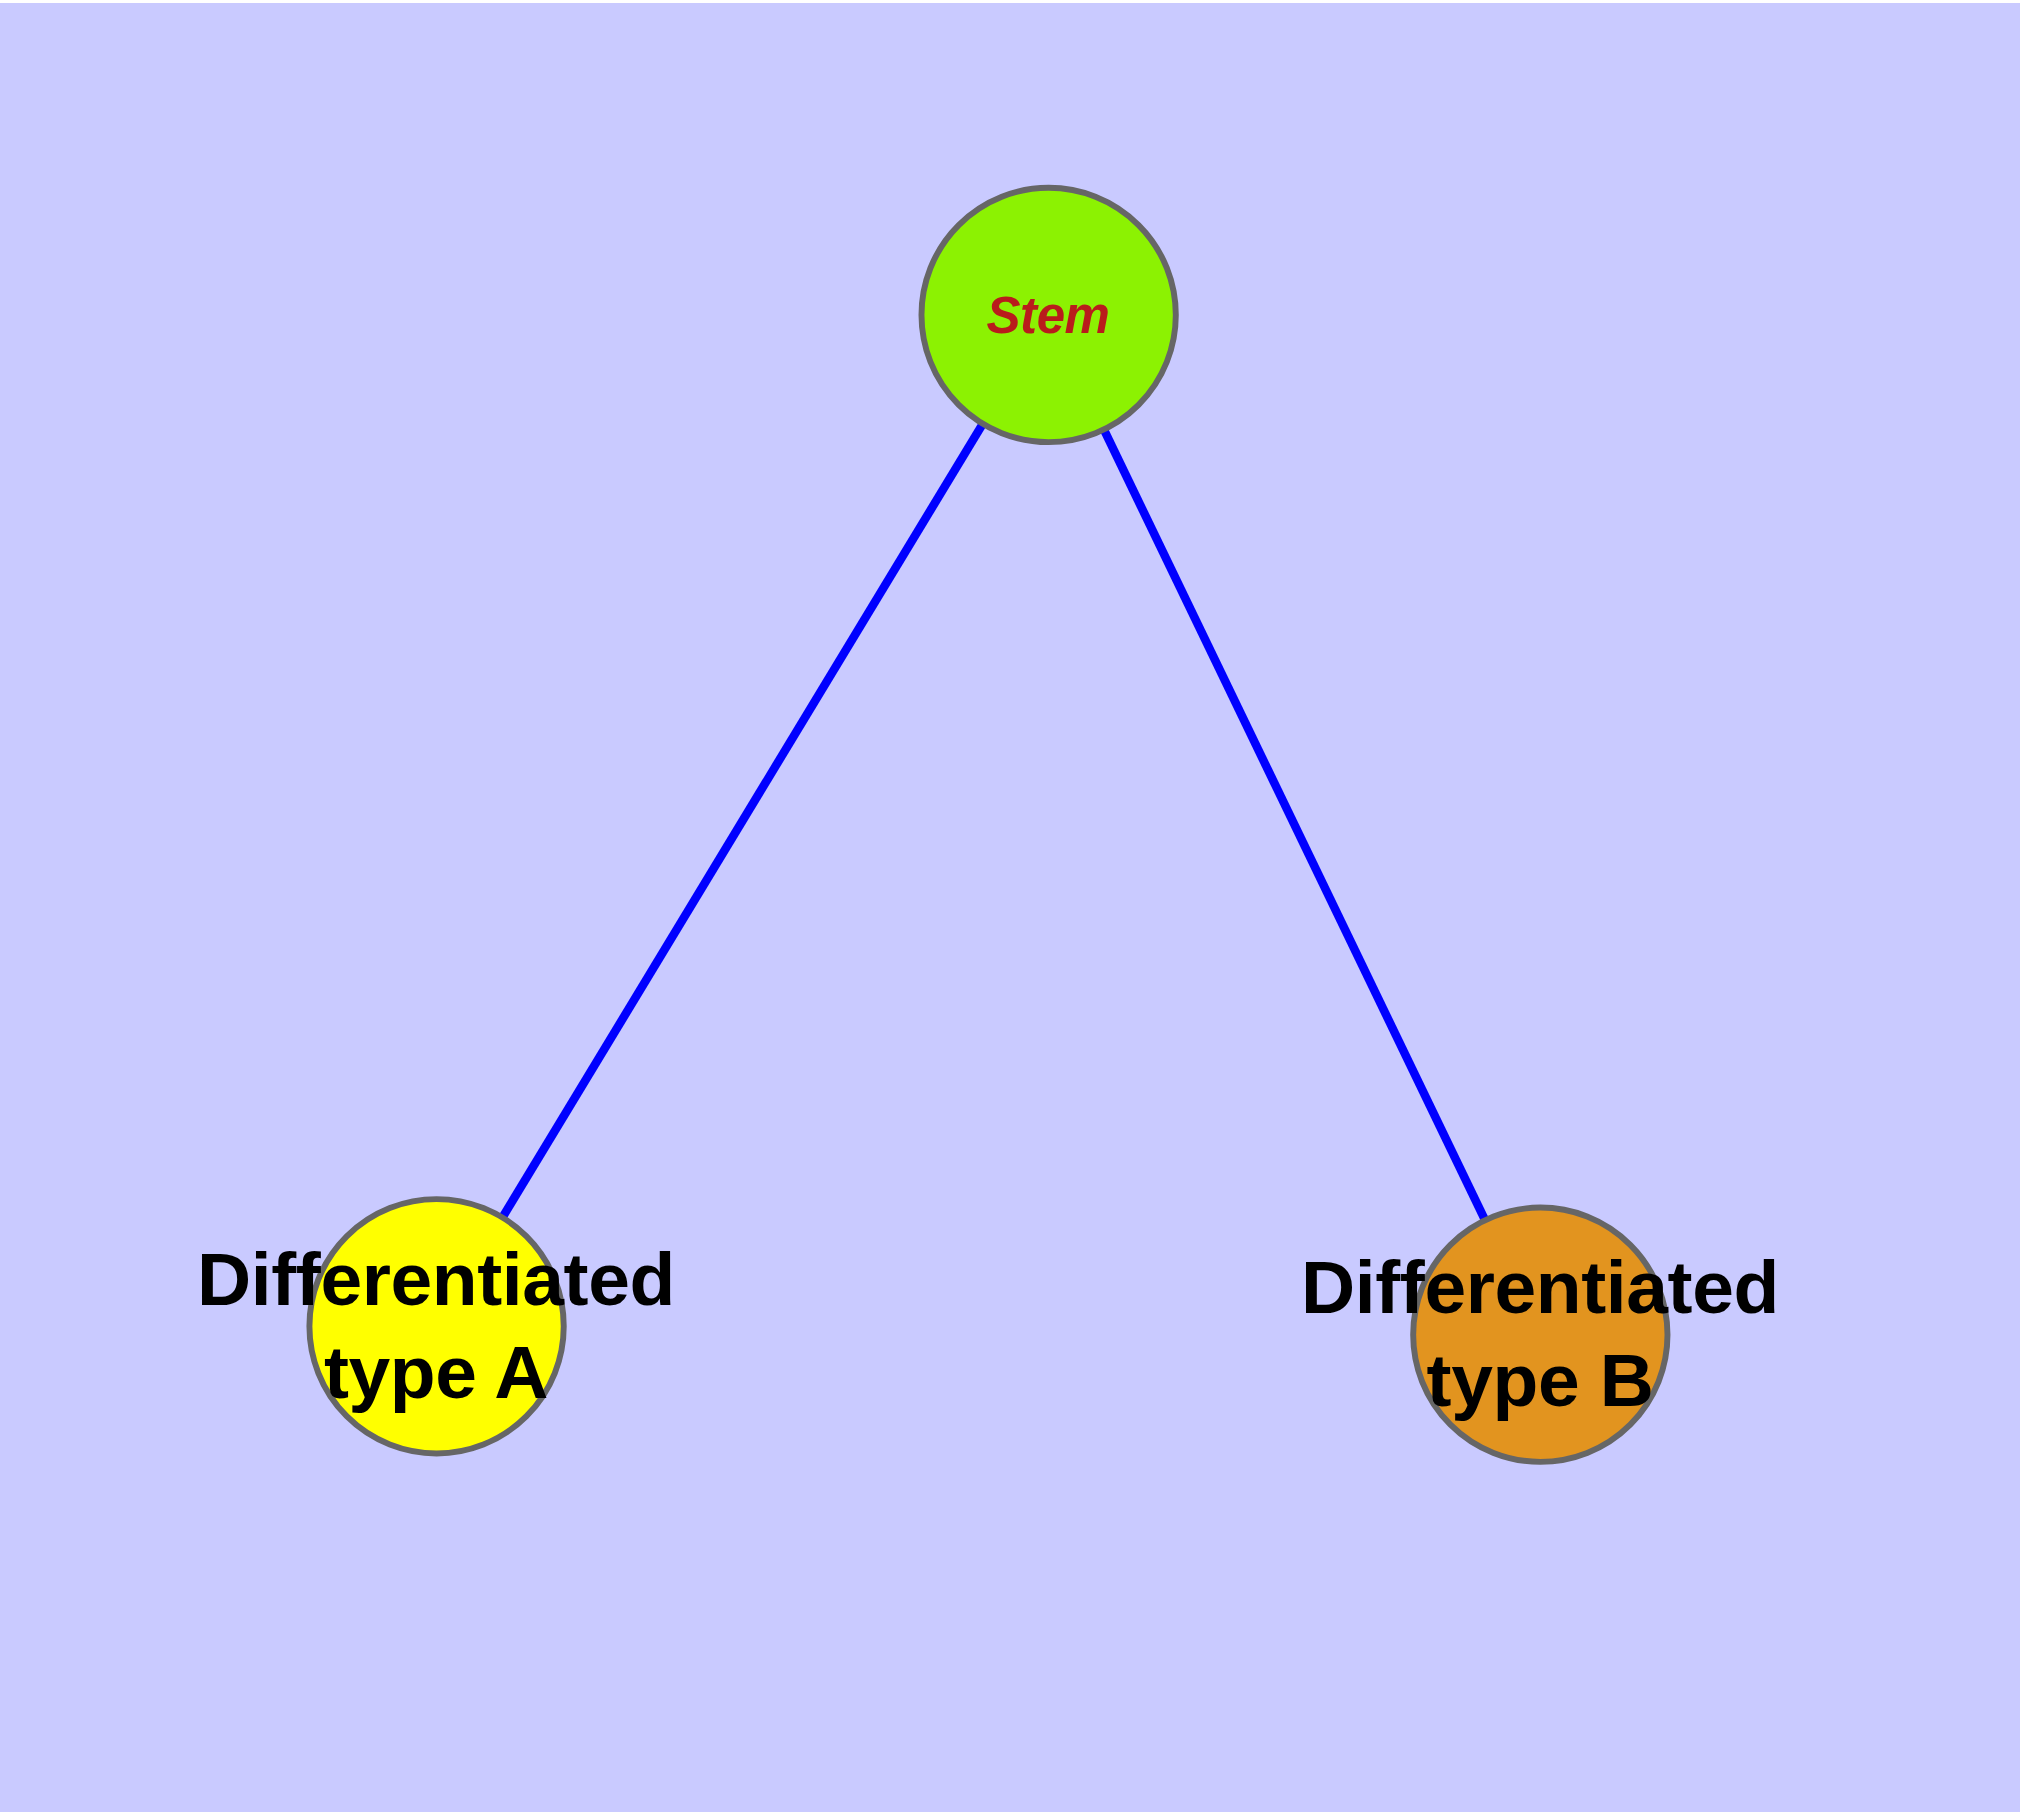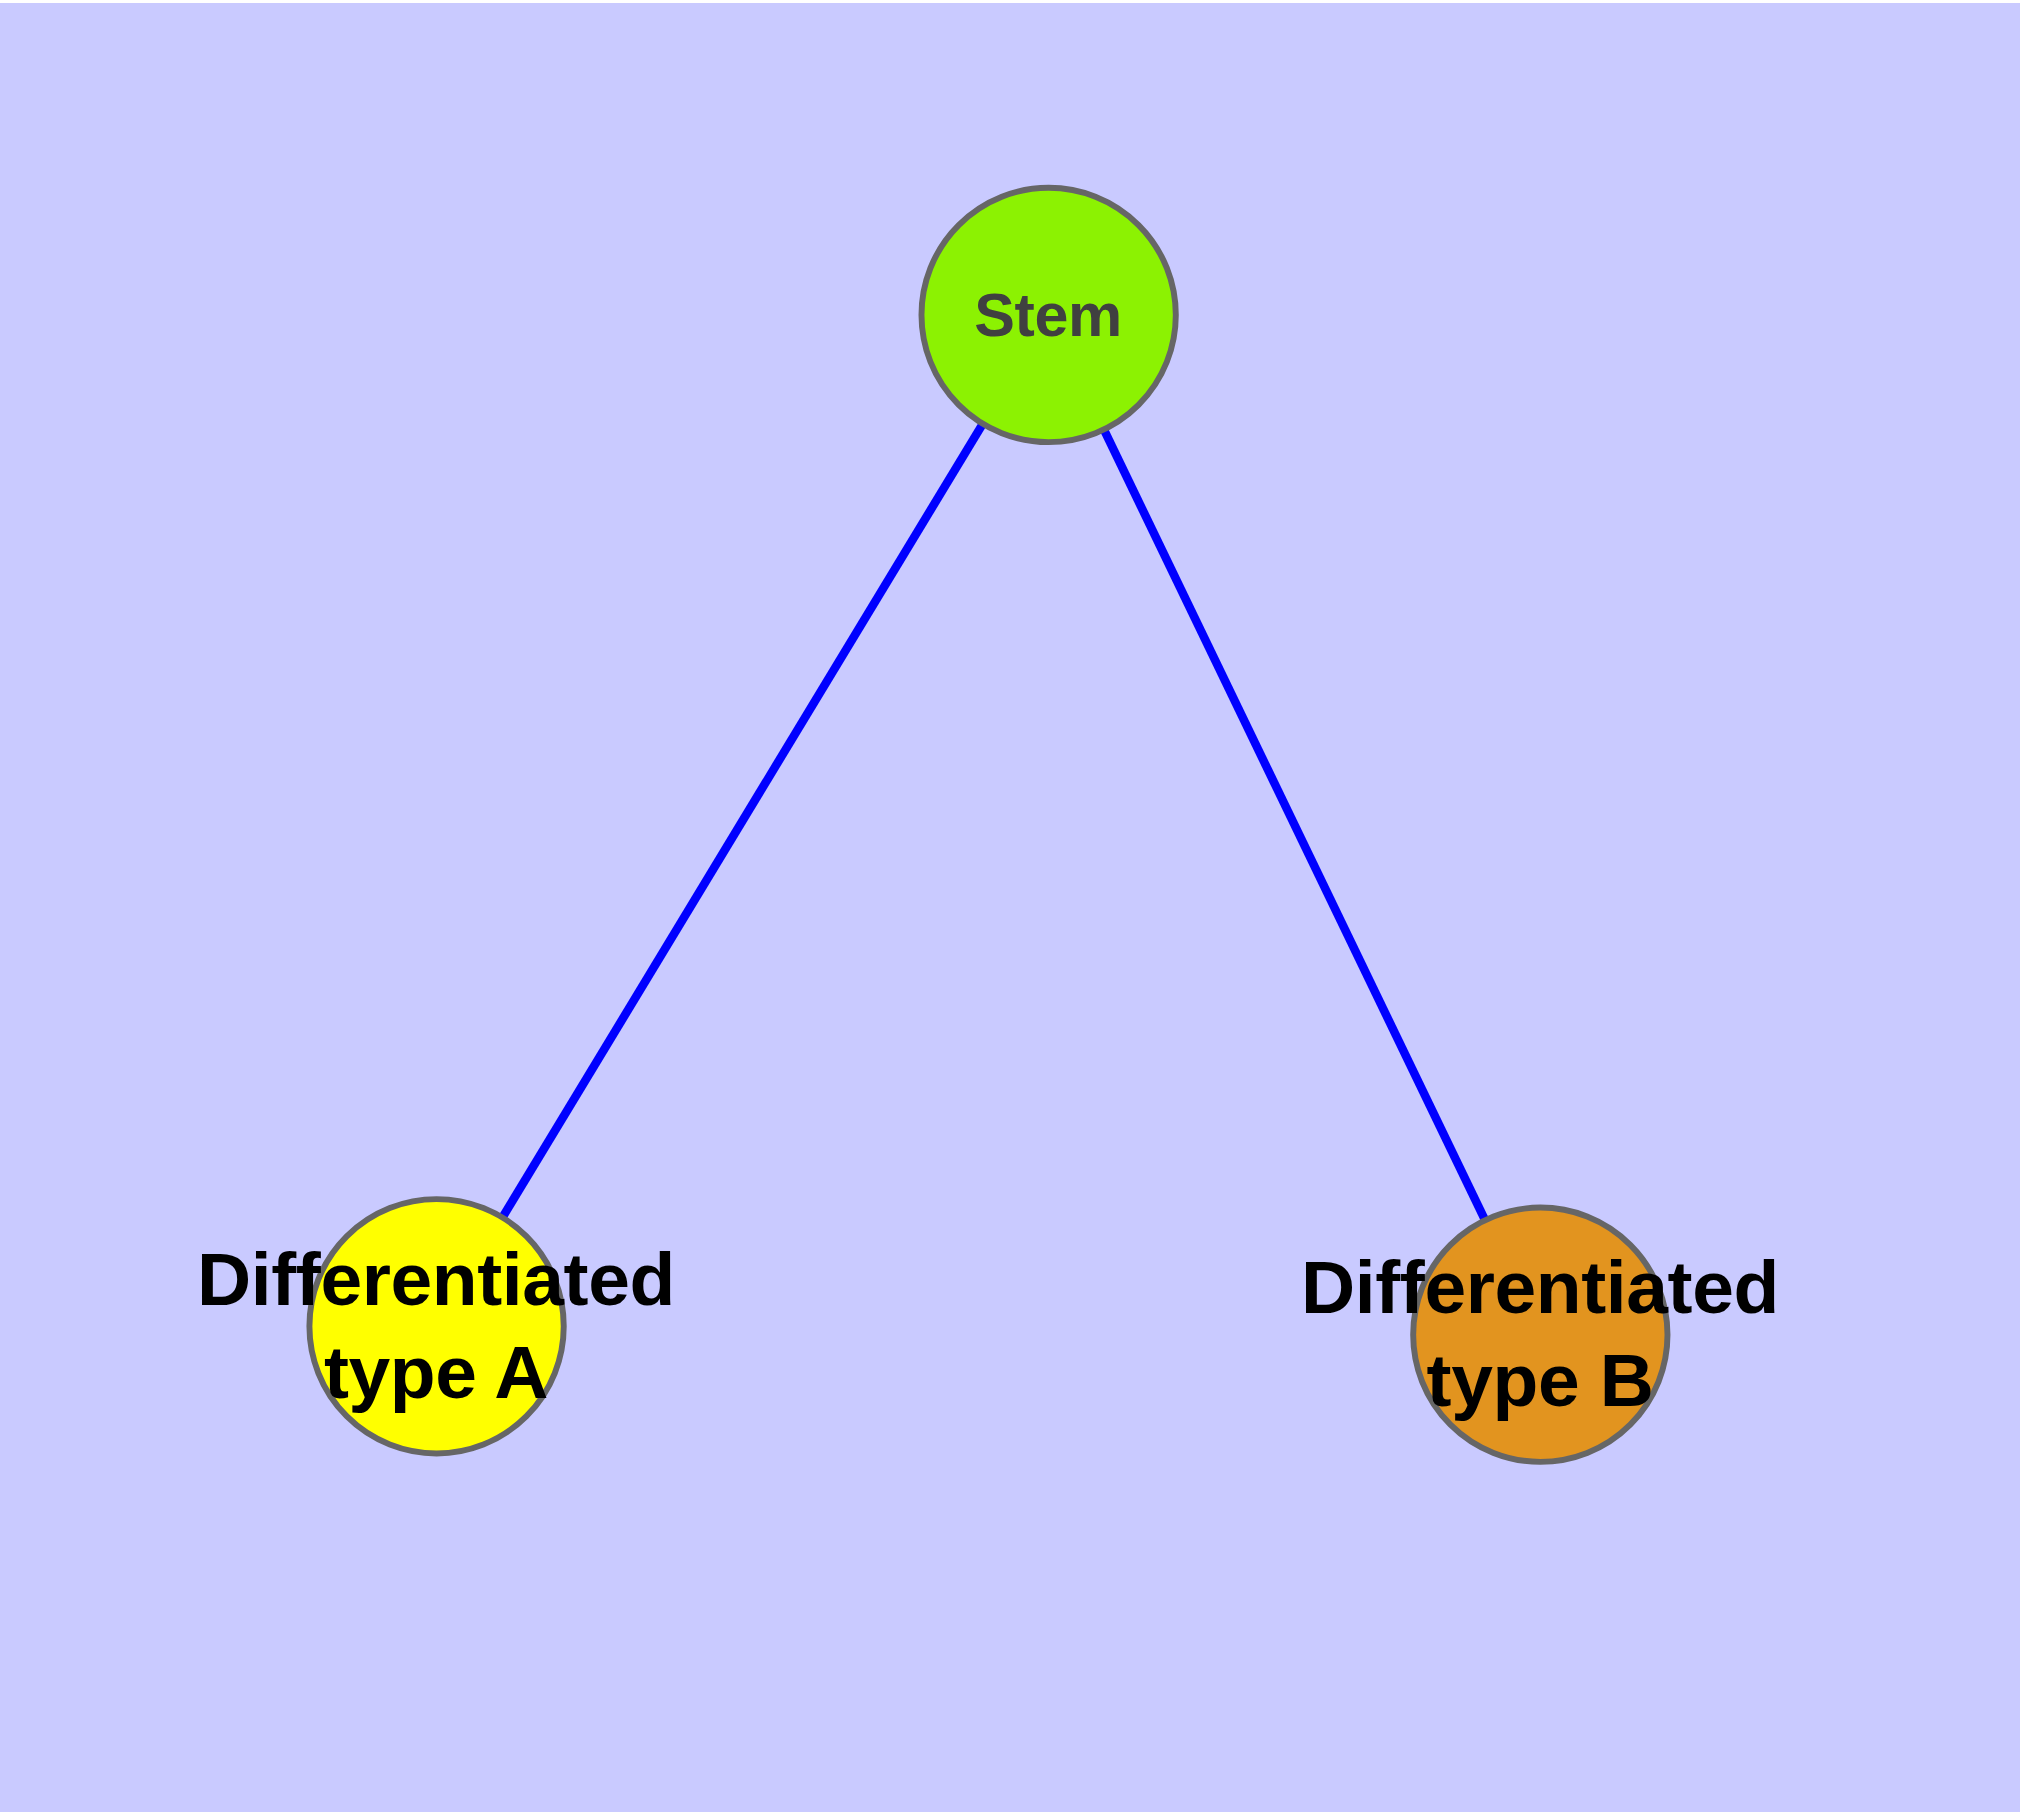--- a/index.html
+++ b/index.html
@@ -57,21 +57,21 @@
           <line x1="1237" y1="368" x2="1817" y2="1571" stroke="#0000ff" stroke-width="10" stroke-linecap="butt"></line>
         </g>
       <g id="node-layer">
           <circle cx="1237" cy="368" r="150" fill="#8cf202" stroke="#666666" stroke-width="7"></circle>
           <circle cx="515" cy="1561" r="150" fill="#ffff00" stroke="#666666" stroke-width="7"></circle>
           <circle cx="1817" cy="1571" r="150" fill="#e2941f" stroke="#666666" stroke-width="7"></circle>
         </g>
     </svg>
 
     <div id="label-layer">
-        <div class="node-label" style="left: 1048px; top: 312px; font-size: 61px; color: #404040;">Stem</div>
+        <div class="node-label" style="left: 1048px; top: 312px; font-size: 51px; color: #b91c1c; font-style: italic;">Stem</div>
         <div class="node-label" style="left: 436px; top: 1323px; font-size: 75px; color: rgb(0, 0, 0);">Differentiated
 type A</div>
         <div class="node-label" style="left: 1540px; top: 1331px; font-size: 75px; color: rgb(0, 0, 0);">Differentiated
 type B</div>
       </div>
 
   </div>
 </div>
 
 

